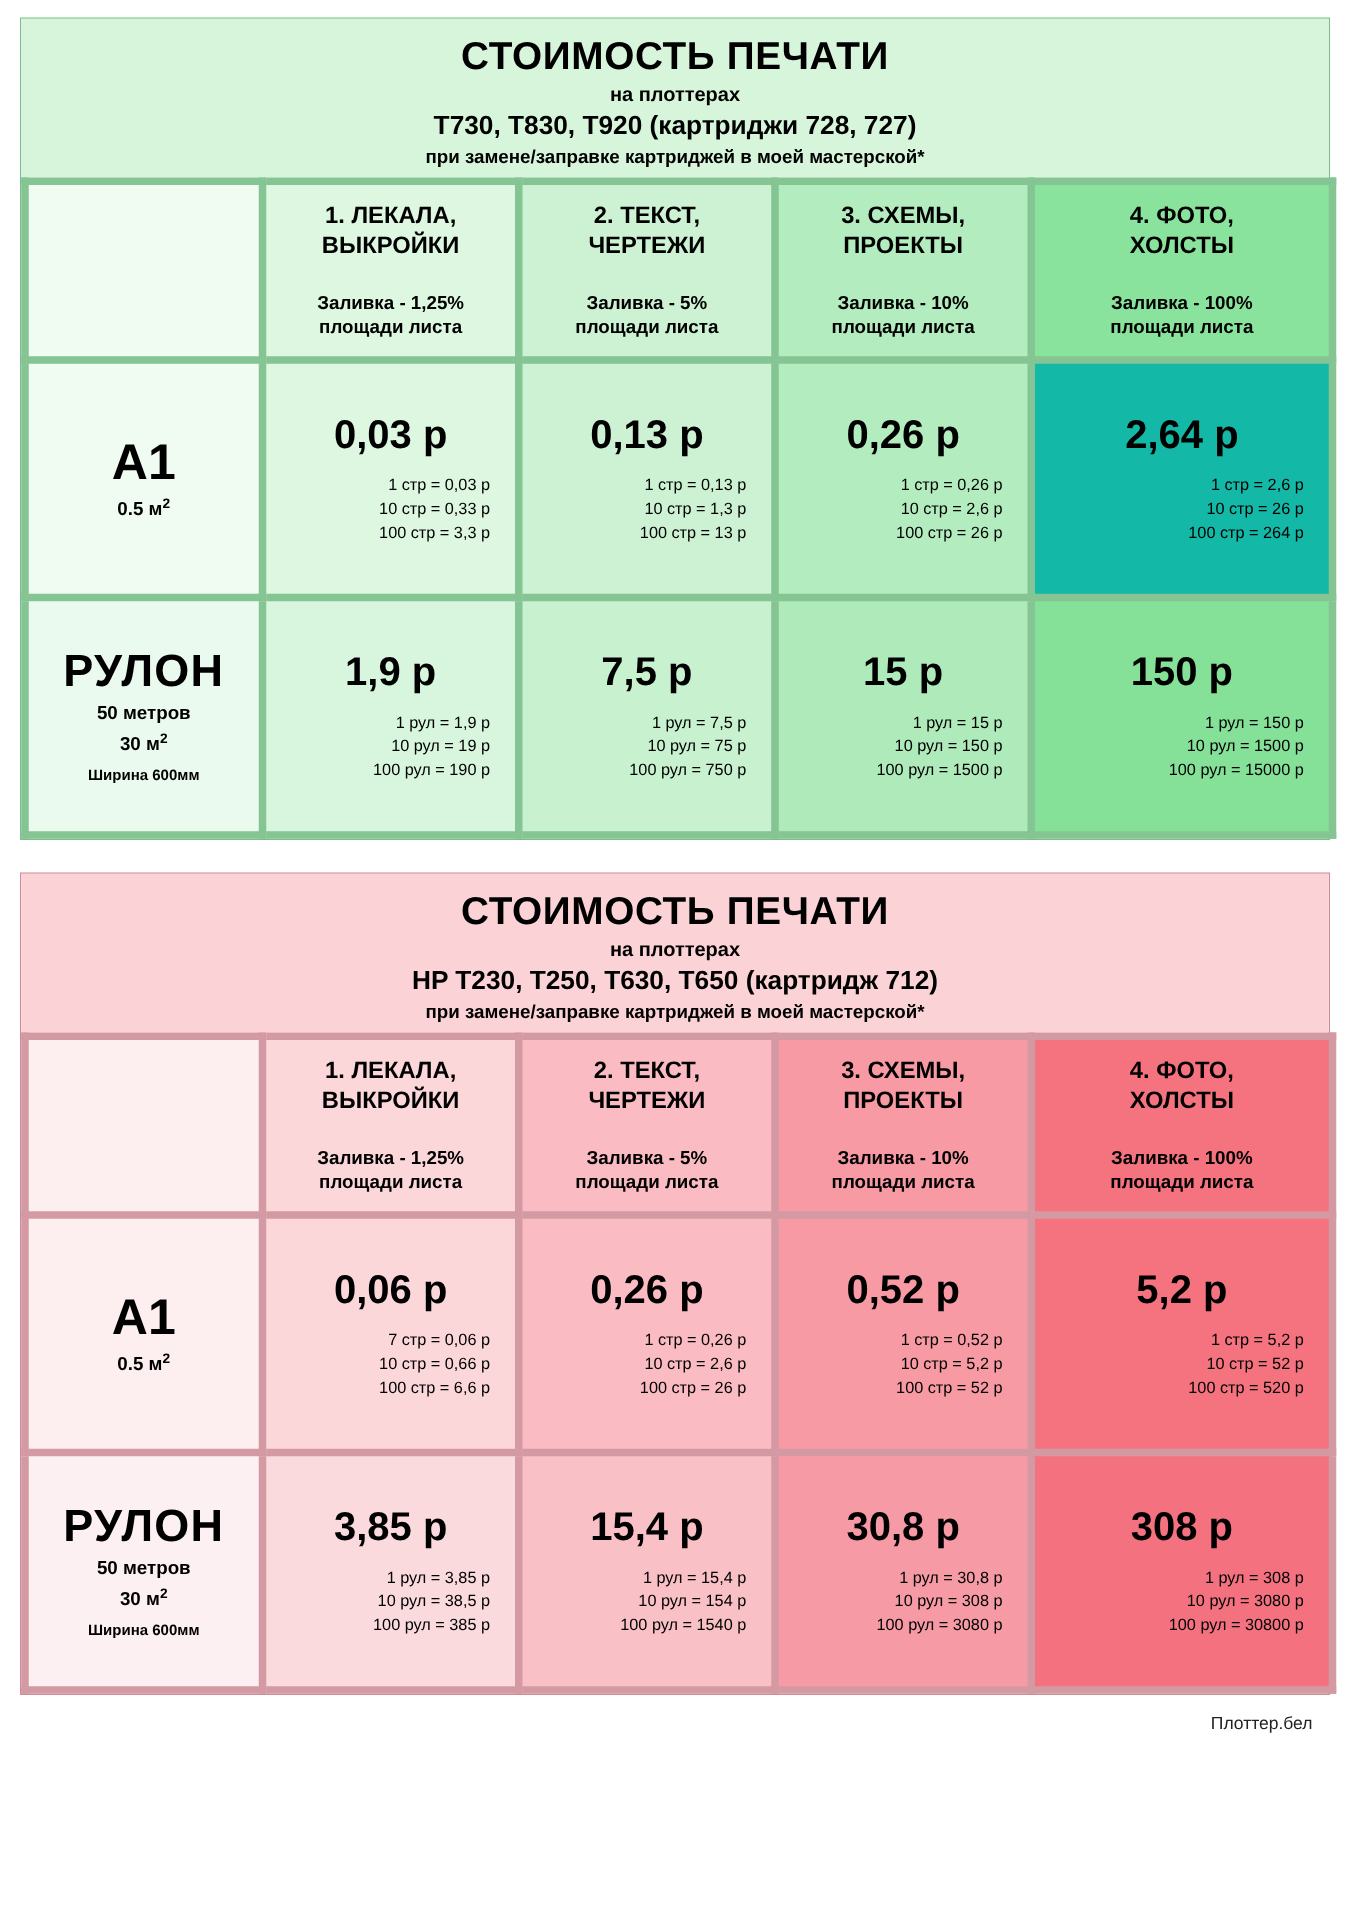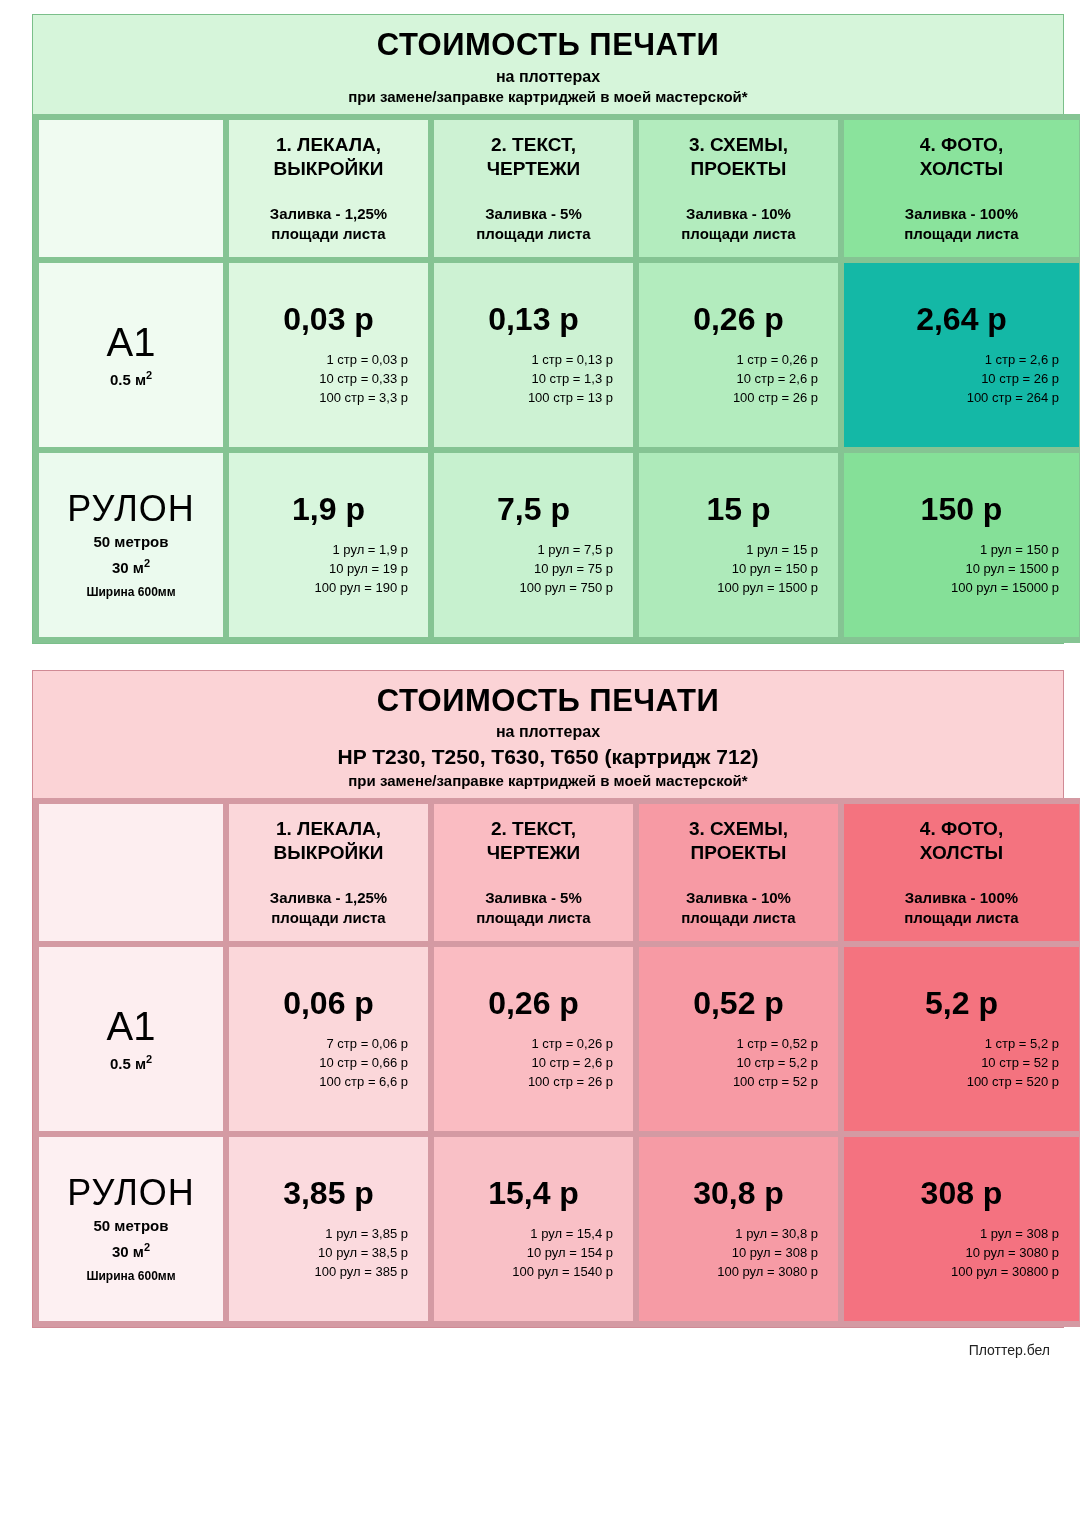--- a/index.html
+++ b/index.html
@@ -19,21 +19,20 @@
     width: 1080px;
     height: 1532px;
     box-sizing: border-box;
     padding: 14px 16px 0 16px;
     display: flex;
     flex-direction: column;
   }
   .table-block {
     border: 1px solid #9a9a9a;
     box-sizing: border-box;
-    margin-left: 16px;
   }
   .table-block.green { border-color: #7bbf8a; }
   .table-block.pink { border-color: #d08a95; }
 
   
   .block-header {
     text-align: center;
     padding: 12px 6px 6px 6px;
   }
   .green .block-header { background: #d6f5da; }
@@ -107,21 +106,21 @@
     margin-top: 24px;
     white-space: pre-line;
   }
 
   
   .rowlabel {
     padding: 6px;
   }
   .rowlabel .big {
     font-size: 40px;
-    font-weight: normal;
+    font-weight: bold;
     line-height: 1.1;
   }
   .rowlabel .big.wide {
     font-size: 36px;
     letter-spacing: 1px;
   }
   .rowlabel .sub {
     font-size: 15px;
     font-weight: bold;
     line-height: 1.3;
@@ -203,20 +202,21 @@
 </style>
 </head>
 <body>
 
 <div class="page">
 
   <div class="table-block green">
     <div class="block-header">
       <div class="block-title">СТОИМОСТЬ ПЕЧАТИ</div>
       <div class="block-sub1">на плоттерах</div>
+      <div class="block-sub2">T730, T830, T920 (картриджи 728, 727)</div>
       <div class="block-sub3">при замене/заправке картриджей в моей мастерской*</div>
     </div>
 
     <table class="grid">
       <colgroup>
           <col class="c0">
           <col class="c1">
           <col class="c2">
           <col class="c3">
           <col class="c4">

